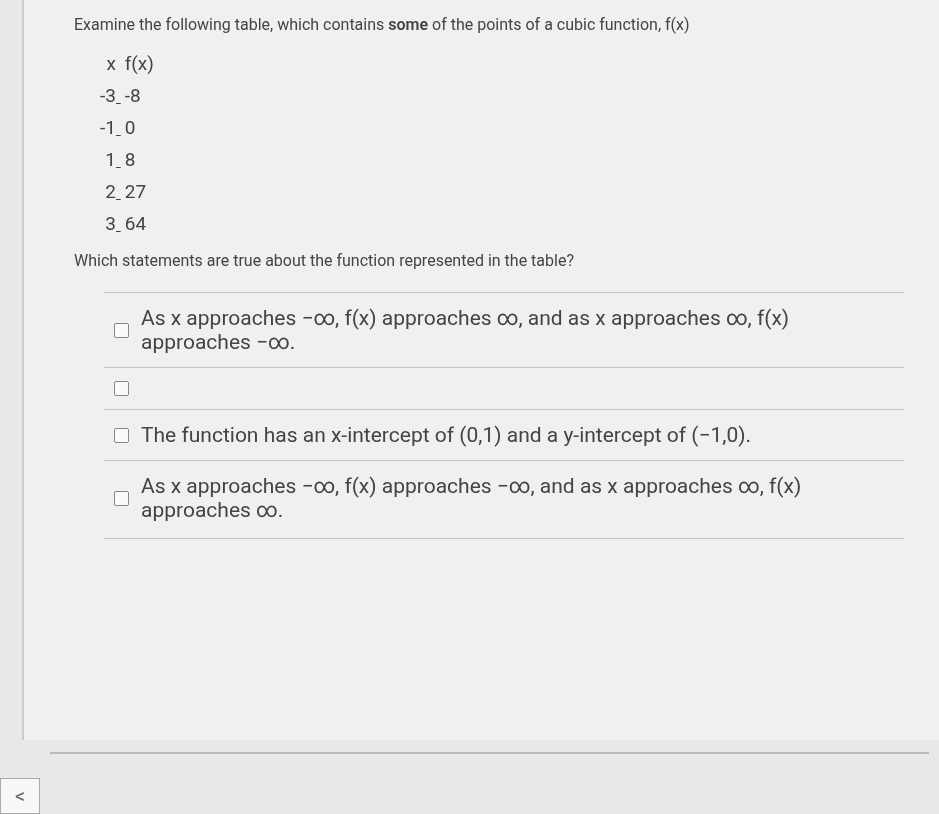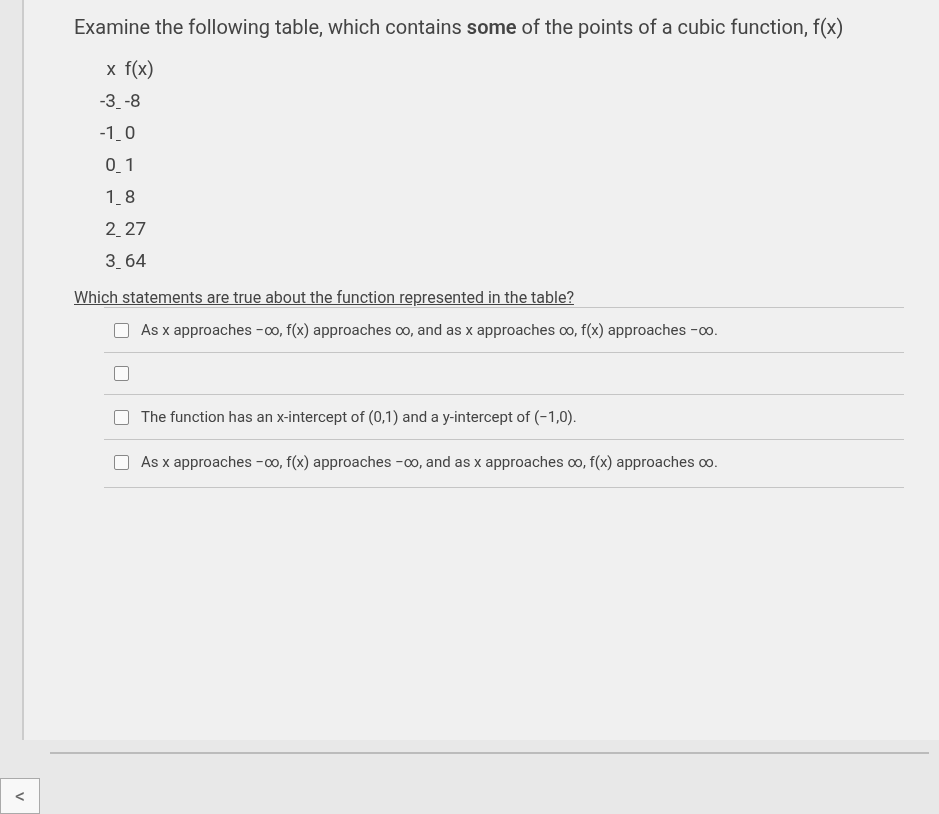--- a/index.html
+++ b/index.html
@@ -16,21 +16,21 @@
       color: #3a3a3a;
     }
     .content-area {
       padding: 15px 35px 0 50px;
       background: #f0f0f0;
       min-height: 740px;
       border-left: 2px solid #ccc;
       margin-left: 22px;
     }
     .question-prompt {
-      font-size: 20px;
+      font-size: 16px;
       color: #444;
       margin-bottom: 18px;
     }
     .bold {
       font-weight: 600;
     }
     .data-table {
       margin-left: 20px;
       margin-bottom: 16px;
       font-size: 19px;
@@ -50,31 +50,31 @@
     }
     .data-table .col-fx {
       display: inline-block;
       width: 30px;
       text-align: left;
       margin-left: 4px;
     }
     .sub-prompt {
       font-size: 16px;
       color: #444;
-      text-decoration: underline;
+      margin-bottom: 22px;
     }
     .options {
       margin-left: 30px;
     }
     .option-row {
       border-top: 1px solid #c5c5c5;
       padding: 13px 0 13px 10px;
       display: flex;
       align-items: center;
-      font-size: 15px;
+      font-size: 21px;
       color: #444;
     }
     .option-row:last-child {
       border-bottom: 1px solid #c5c5c5;
       padding-bottom: 16px;
     }
     .checkbox {
       width: 15px;
       height: 15px;
       border: 1.5px solid #888;
@@ -125,24 +125,20 @@
     </div>
     <div class="row">
       <span class="col-x">-3</span>
       <span class="col-fx">-8</span>
     </div>
     <div class="row">
       <span class="col-x">-1</span>
       <span class="col-fx">0</span>
     </div>
     <div class="row">
-      <span class="col-x">0</span>
-      <span class="col-fx">1</span>
-    </div>
-    <div class="row">
       <span class="col-x">1</span>
       <span class="col-fx">8</span>
     </div>
     <div class="row">
       <span class="col-x">2</span>
       <span class="col-fx">27</span>
     </div>
     <div class="row">
       <span class="col-x">3</span>
       <span class="col-fx">64</span>

